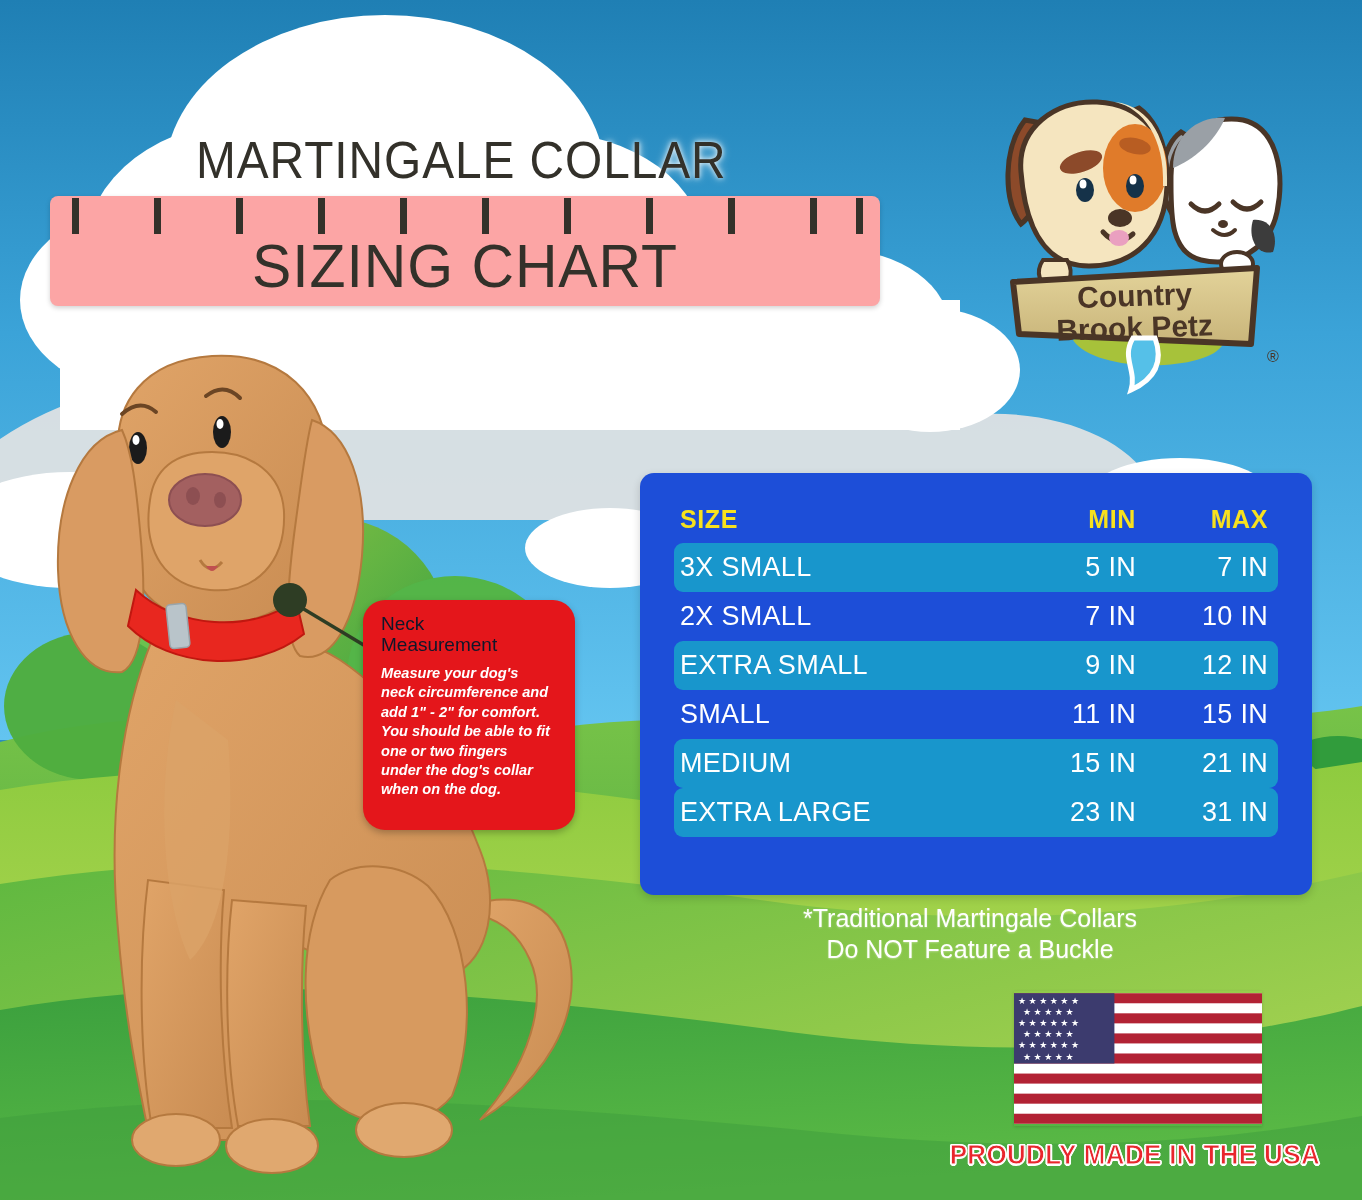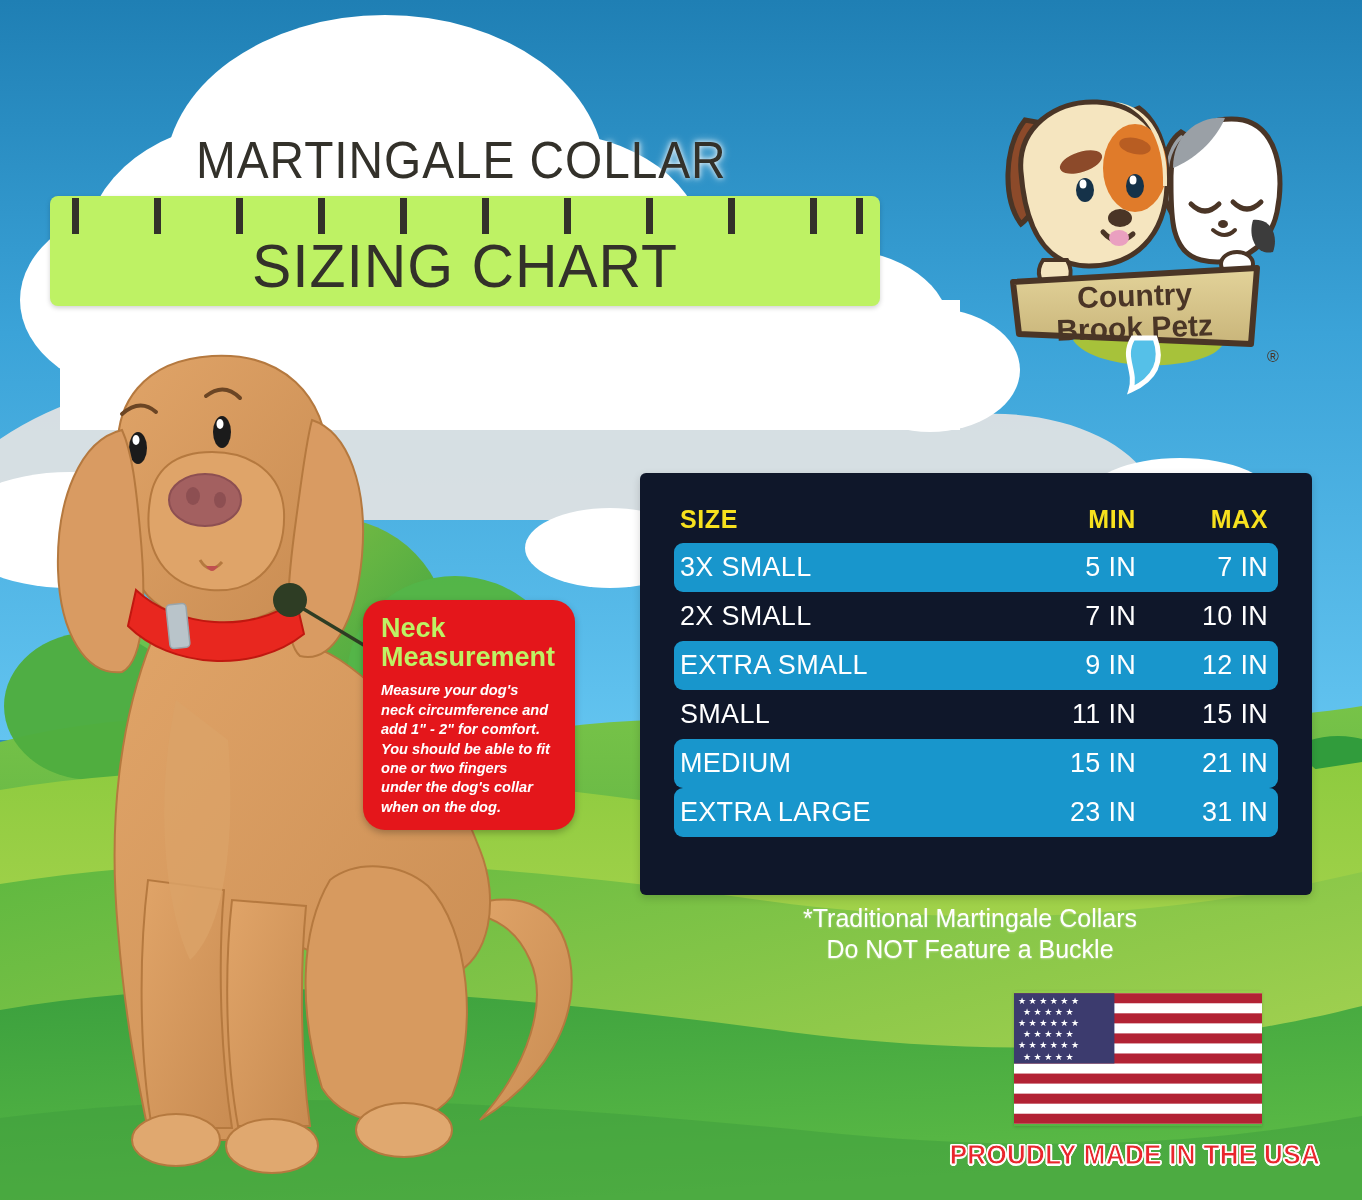--- a/index.html
+++ b/index.html
@@ -42,21 +42,21 @@
     white-space: nowrap;
   }
 
   
   .ruler {
     position: absolute;
     left: 50px;
     top: 196px;
     width: 830px;
     height: 110px;
-    background: #bef264;
+    background: #fca5a5;
     border-radius: 8px;
     box-shadow: 0 2px 5px rgba(0,0,0,0.18);
   }
   .ruler-ticks {
     position: absolute;
     left: 0; top: 0;
     width: 100%;
     height: 38px;
   }
   .tick {
@@ -96,45 +96,45 @@
     top: 600px;
     width: 212px;
     height: 230px;
     background: #e4161b;
     border-radius: 22px;
     box-shadow: 0 3px 7px rgba(0,0,0,0.25);
     box-sizing: border-box;
     padding: 14px 14px 10px 18px;
   }
   .callout-title {
-    color: #bef264;
-    font-size: 27px;
-    font-weight: bold;
+    color: #0f172a;
+    font-size: 19px;
+    font-weight: normal;
     line-height: 1.08;
     font-family: "Liberation Sans", sans-serif;
   }
   .callout-body {
     color: #ffffff;
     font-size: 14.6px;
     font-weight: bold;
     line-height: 1.33;
     margin-top: 9px;
     font-family: "Liberation Sans", sans-serif;
     font-style: italic;
   }
 
   
   .panel {
     position: absolute;
     left: 640px;
     top: 473px;
     width: 672px;
     height: 422px;
-    background: #0f172a;
-    border-radius: 6px;
+    background: #1d4ed8;
+    border-radius: 14px;
     box-shadow: 0 3px 8px rgba(0,0,0,0.16);
   }
   .table {
     position: absolute;
     left: 34px;
     top: 22px;
     width: 604px;
   }
   .trow {
     position: relative;

